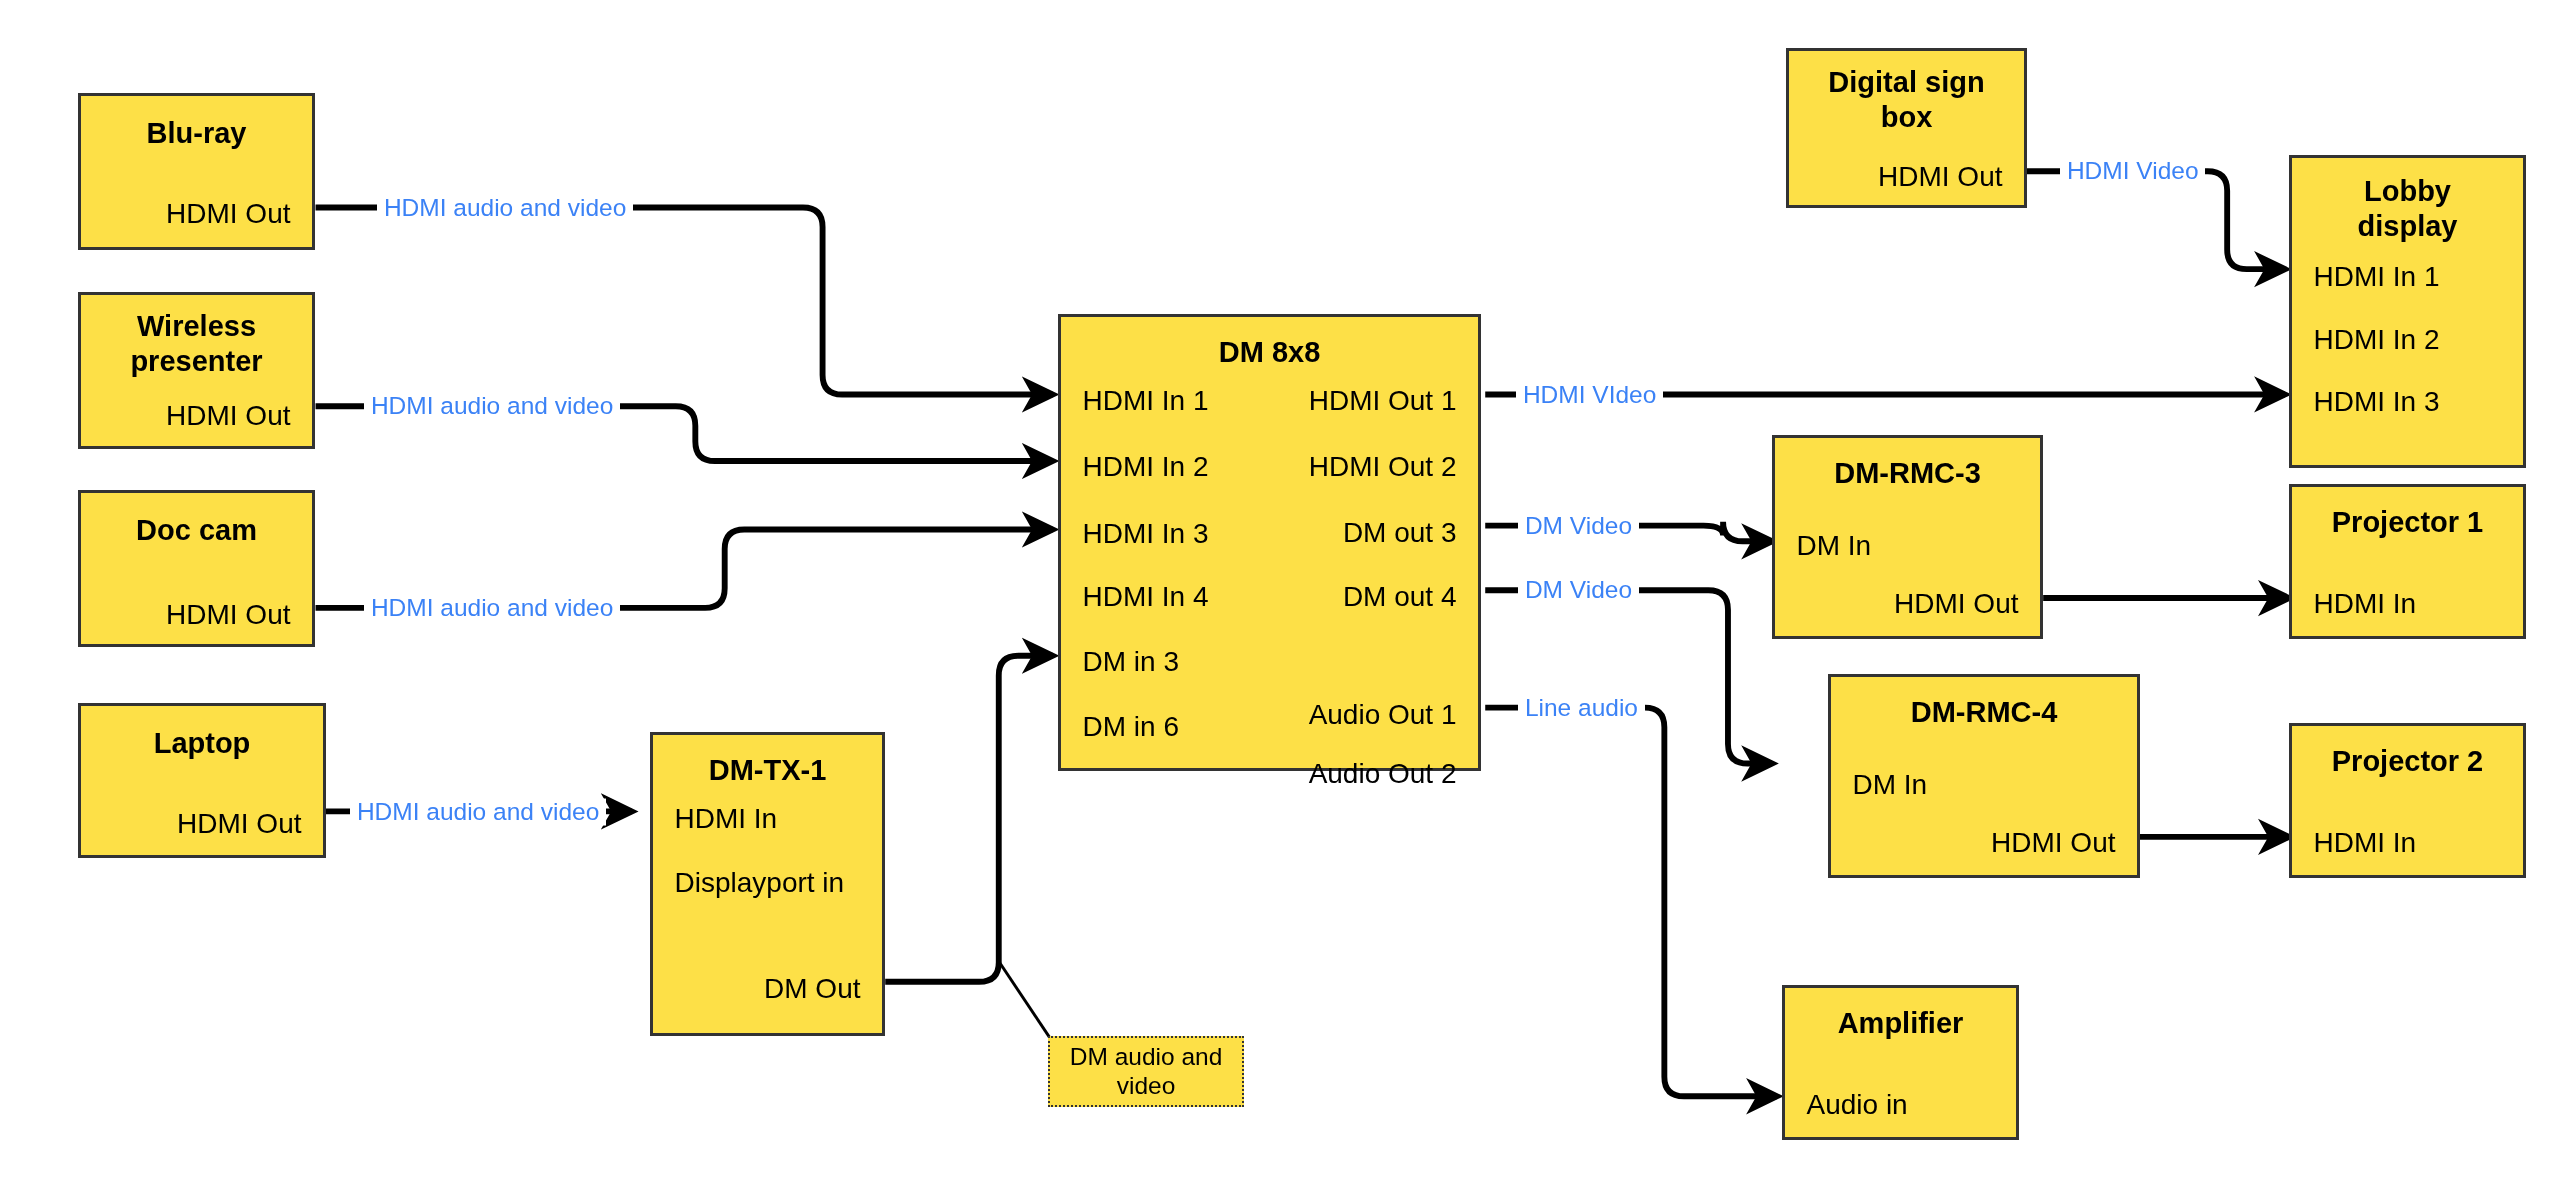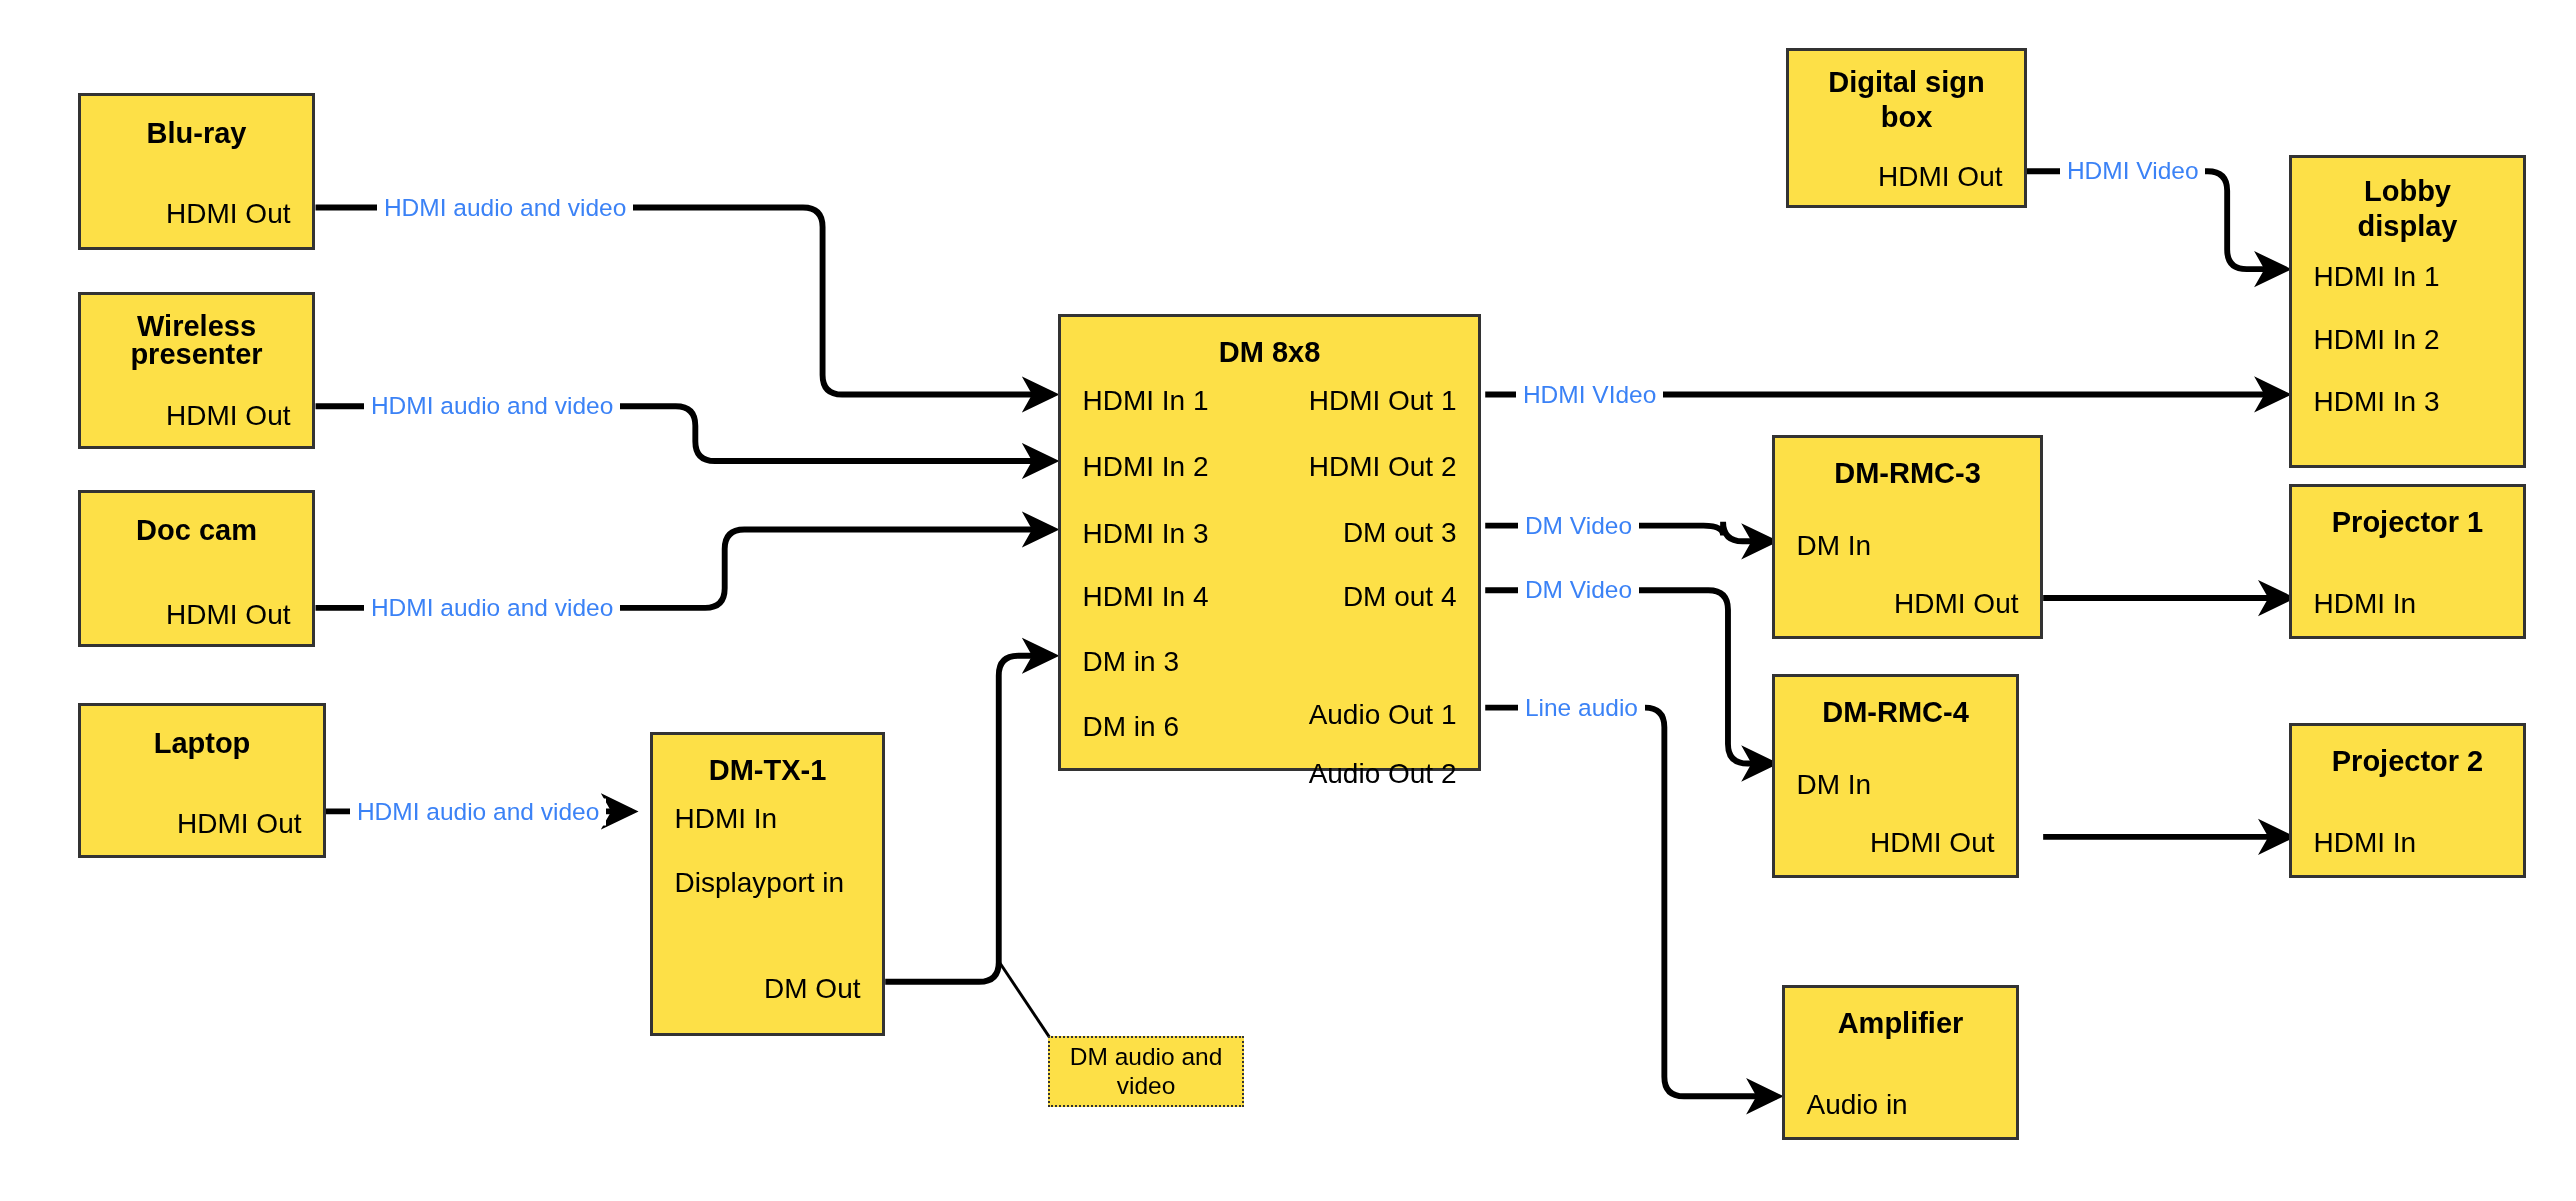--- a/index.html
+++ b/index.html
@@ -126,21 +126,21 @@
     </g>
   </svg>
 
   <div class="node" style="left:78px; top:93px; width:237px; height:157px;">
     <div class="n-title" style="top:19.6px;">Blu-ray</div>
     <div class="port right" style="top:104px;">HDMI Out</div>
   </div>
 
   <div class="node" style="left:78px; top:292px; width:237px; height:157px;">
     <div class="n-title" style="top:13.7px;">Wireless</div>
-    <div class="n-title" style="top:42px;">presenter</div>
+    <div class="n-title" style="top:49px;">presenter</div>
     <div class="port right" style="top:107px;">HDMI Out</div>
   </div>
 
   <div class="node" style="left:78px; top:490px; width:237px; height:157px;">
     <div class="n-title" style="top:19.6px;">Doc cam</div>
     <div class="port right" style="top:108px;">HDMI Out</div>
   </div>
 
   <div class="node" style="left:78px; top:703px; width:248px; height:155px;">
     <div class="n-title" style="top:19.6px;">Laptop</div>
@@ -185,21 +185,21 @@
     <div class="port left" style="top:168px;">HDMI In 2</div>
     <div class="port left" style="top:230px;">HDMI In 3</div>
   </div>
 
   <div class="node" style="left:1772px; top:435px; width:271px; height:204px;">
     <div class="n-title" style="top:17.6px;">DM-RMC-3</div>
     <div class="port left" style="top:94px;">DM In</div>
     <div class="port right" style="top:152px;">HDMI Out</div>
   </div>
 
-  <div class="node" style="left:1772px; top:674px; width:247px; height:204px;">
+  <div class="node" style="left:1828px; top:674px; width:312px; height:204px;">
     <div class="n-title" style="top:17.6px;">DM-RMC-4</div>
     <div class="port left" style="top:94px;">DM In</div>
     <div class="port right" style="top:152px;">HDMI Out</div>
   </div>
 
   <div class="node" style="left:2289px; top:484px; width:237px; height:155px;">
     <div class="n-title" style="top:17.6px;">Projector 1</div>
     <div class="port left" style="top:103px;">HDMI In</div>
   </div>
 

